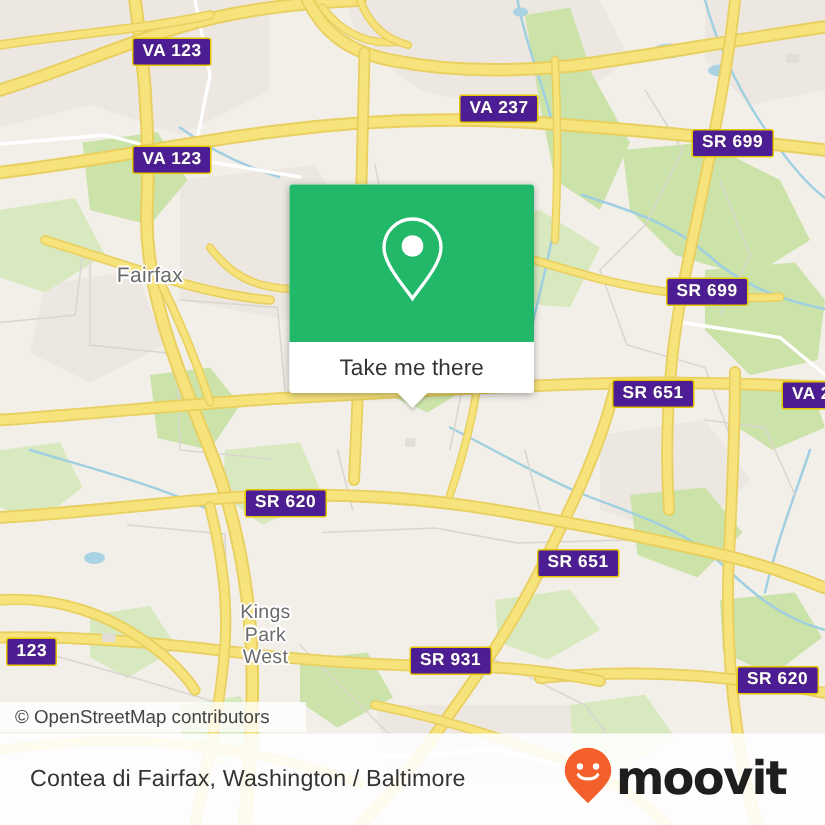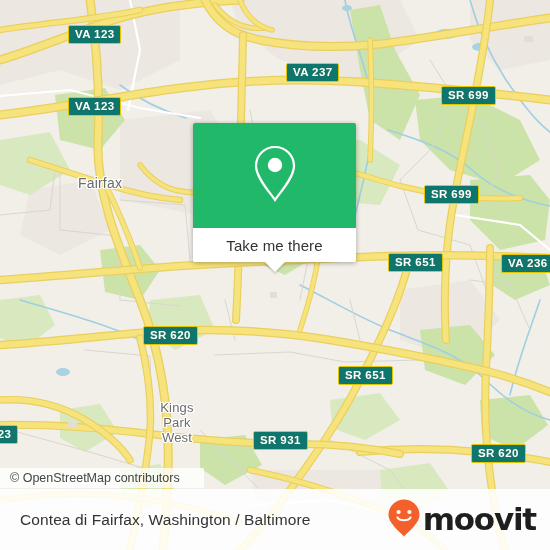--- a/index.html
+++ b/index.html
@@ -43,33 +43,34 @@
        1px 1px 0 rgba(255,255,255,.95), -1px -1px 0 rgba(255,255,255,.95),
        1px -1px 0 rgba(255,255,255,.95), -1px 1px 0 rgba(255,255,255,.95);
     pointer-events: none;
   }
   .place-label.city { font-size: 14px; }
   .place-label.multi { line-height: 15px; }
 
   
   .shield {
     position: absolute;
-    background: #0f766e;
+    background: #4c1d95;
     border: 1.6px solid #e3c500;
     border-radius: 2px;
     color: #ffffff;
     font-family: "Liberation Sans", sans-serif;
     font-size: 11.5px;
     font-weight: 700;
     letter-spacing: .4px;
     padding: 2px 6px 3px 6px;
     line-height: 12px;
     white-space: nowrap;
     text-shadow: 0 0 2px rgba(120,100,0,.25);
     box-sizing: border-box;
+    margin-left: 20px;
   }
 
   
   #popup {
     position: absolute;
     left: 193px;
     top: 123px;
     width: 163px;
     box-shadow: 0 1px 5px rgba(0,0,0,.32);
     border-radius: 2px;
@@ -131,21 +132,21 @@
     position: absolute;
     left: 0;
     top: 489px;
     width: 550px;
     height: 61px;
     background: rgba(255,255,255,.88);
     display: flex;
     align-items: center;
     justify-content: space-between;
     box-sizing: border-box;
-    padding: 0 14px 0 20px;
+    padding: 0 26px 0 20px;
   }
   #footer-title {
     color: #333333;
     font-family: "Liberation Sans", sans-serif;
     font-size: 15.5px;
     font-weight: 400;
     letter-spacing: .1px;
     white-space: nowrap;
   }
   #brand {

